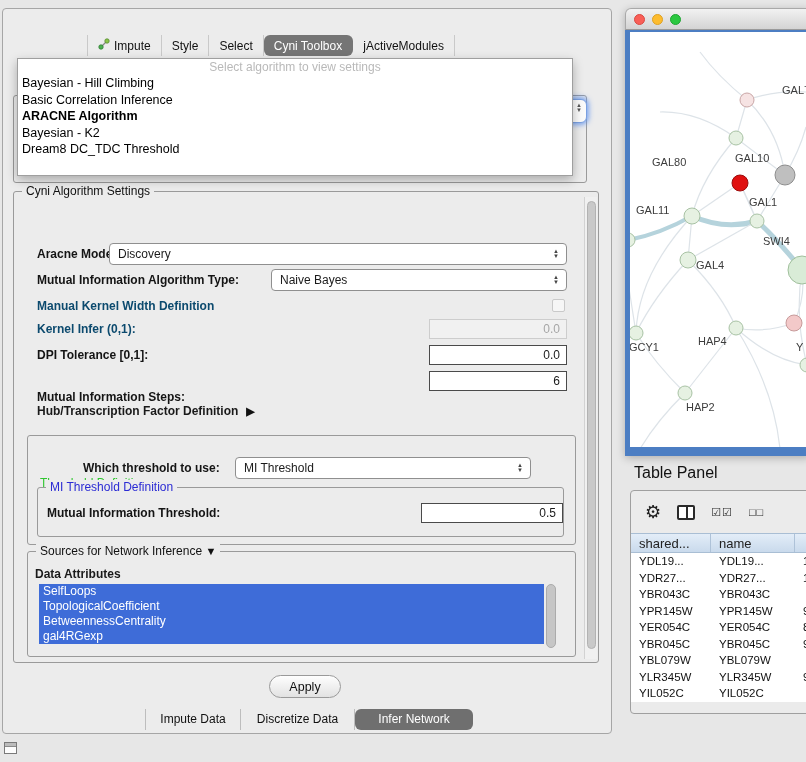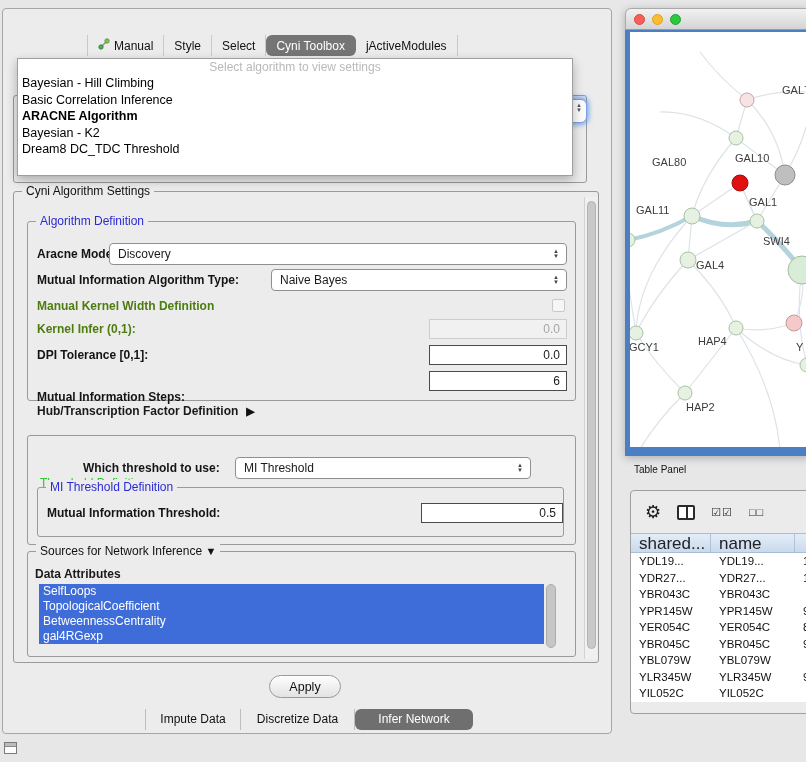--- a/index.html
+++ b/index.html
@@ -47,21 +47,21 @@
   .fs-legend.blue { color:#2b2bd4; }
   .fs-legend.green { color:#2fc62f;margin-top:48px; }
 
   .main-fs { left:10px; top:182px; width:586px; height:472px; }
   .algo-fs { left:24px; top:212px; width:549px; height:180px; }
   .thresh-fs { left:24px; top:426px; width:549px; height:110px; }
   .mithr-fs { left:34px; top:478px; width:527px; height:50px; }
   .sources-fs { left:24px; top:542px; width:549px; height:106px; }
 
   .row-label { position:absolute; font-weight:bold; font-size:12px; color:#141414; }
-  .row-label.disabled { color:#4d7c0f; }
+  .row-label.disabled { color:#0c4a6e; }
 
   .combo { position:absolute; height:22px; background:#fff; border:1px solid #8f8f8f; border-radius:4px;
       display:flex; align-items:center; padding-left:8px; font-size:12px; }
   .combo .arrows { position:absolute; right:4px; top:0; bottom:0; width:12px; display:flex;
       flex-direction:column; align-items:center; justify-content:center; font-size:6px; line-height:5px; color:#444; }
 
   .tfield { position:absolute; height:20px; background:#fff; border:1px solid #4a4a4a;
       display:flex; align-items:center; justify-content:flex-end; padding-right:6px; font-size:12px; }
   .tfield.disabled { background:#f1f1f1; border:1px solid #cdcdcd; color:#a6a6a6; }
 
@@ -105,33 +105,33 @@
       display:flex; align-items:center; padding-left:8px; gap:7px; }
   .light { width:11px; height:11px; border-radius:50%; display:inline-block; }
   .light.red { background:#f95f57; border:1px solid #d94942; }
   .light.yellow { background:#fdbc2e; border:1px solid #dea123; }
   .light.green { background:#2bc840; border:1px solid #1fa532; }
   .net-body { height:426px; background:#fff; border-left:5px solid #4c7ec3; border-bottom:9px solid #4c7ec3;
       border-top:2px solid #4c7ec3; }
   .net-body svg { display:block; }
 
   
-  .table-label { position:absolute; left:634px; top:464px; font-size:10px; color:#111; }
+  .table-label { position:absolute; left:634px; top:464px; font-size:16px; color:#111; }
   .table-window { position:absolute; left:630px; top:490px; width:180px; height:224px;
       background:#ebebeb; border:1px solid #9f9f9f; border-radius:4px 0 0 4px; overflow:hidden; }
   .t-toolbar { height:42px; display:flex; align-items:center; gap:16px; padding-left:14px; }
   .ticon { color:#1d1d1d; }
   .gear { font-size:18px; }
   .colicon { width:18px; height:15px; border:2px solid #2a2a2a; border-radius:2px; position:relative; background:#fff; }
   .colicon:before { content:""; position:absolute; left:50%; top:0; bottom:0; width:2px; background:#2a2a2a; }
   .checkpair { font-size:11px; letter-spacing:1px; }
   .boxpair { font-size:11px; letter-spacing:1px; }
   .thead { display:flex; height:20px; background:linear-gradient(#e3edf8,#c9daec);
       border-top:1px solid #a9bed4; border-bottom:1px solid #a9bed4; }
-  .thcell { font-size:17px; line-height:19px; padding-left:8px; color:#222;
+  .thcell { font-size:13px; line-height:19px; padding-left:8px; color:#222;
       border-right:1px solid #aec2d8; overflow:hidden; white-space:nowrap; }
   .thcell.c0 { width:80px; } .thcell.c1 { width:84px; } .thcell.c2 { flex:1; }
   .tbody { background:#fff; }
   .trow { display:flex; height:16.5px; background:#fff; }
   .tcell { font-size:11.5px; line-height:16.5px; padding-left:8px; overflow:hidden; white-space:nowrap; color:#111; }
   .tcell.c0 { width:80px; } .tcell.c1 { width:84px; } .tcell.c2 { flex:1; }
 </style>
 </head>
 <body>
 
@@ -142,21 +142,21 @@
 
     <div class="cp-tabs">
       <div class="cp-tab">
         <span class="neticon">
           <svg width="12" height="12" viewBox="0 0 12 12">
               <line x1="3" y1="9" x2="9" y2="3" stroke="#888" stroke-width="1.2"></line>
               <circle cx="3" cy="9" r="2.2" fill="#4caf50" stroke="#2e7d32" stroke-width="0.8"></circle>
               <circle cx="9" cy="3" r="2.2" fill="#8bc34a" stroke="#558b2f" stroke-width="0.8"></circle>
             </svg>
         </span>
-        <span>Manual</span>
+        <span>Impute</span>
       </div>
       <div class="cp-tab">
         <span>Style</span>
       </div>
       <div class="cp-tab">
         <span>Select</span>
       </div>
       <div class="cp-tab active">
         <span>Cyni Toolbox</span>
       </div>
@@ -179,23 +179,20 @@
       <div class="dd-item">Basic Correlation Inference</div>
       <div class="dd-item selected">ARACNE Algorithm</div>
       <div class="dd-item">Bayesian - K2</div>
       <div class="dd-item">Dream8 DC_TDC Threshold</div>
     </div>
 
     <div class="fs main-fs">
       <span class="fs-legend">Cyni Algorithm Settings</span>
     </div>
 
-    <div class="fs algo-fs">
-      <span class="fs-legend blue">Algorithm Definition</span>
-    </div>
 
     <span class="row-label" style="left:34px; top:234px; line-height:22px;">Aracne Mode:</span>
     <div class="combo" style="left:106px; top:234px; width:458px;">
       <span>Discovery</span>
       <span class="arrows">
           <span>▲</span>
           <span>▼</span>
         </span>
     </div>
 

